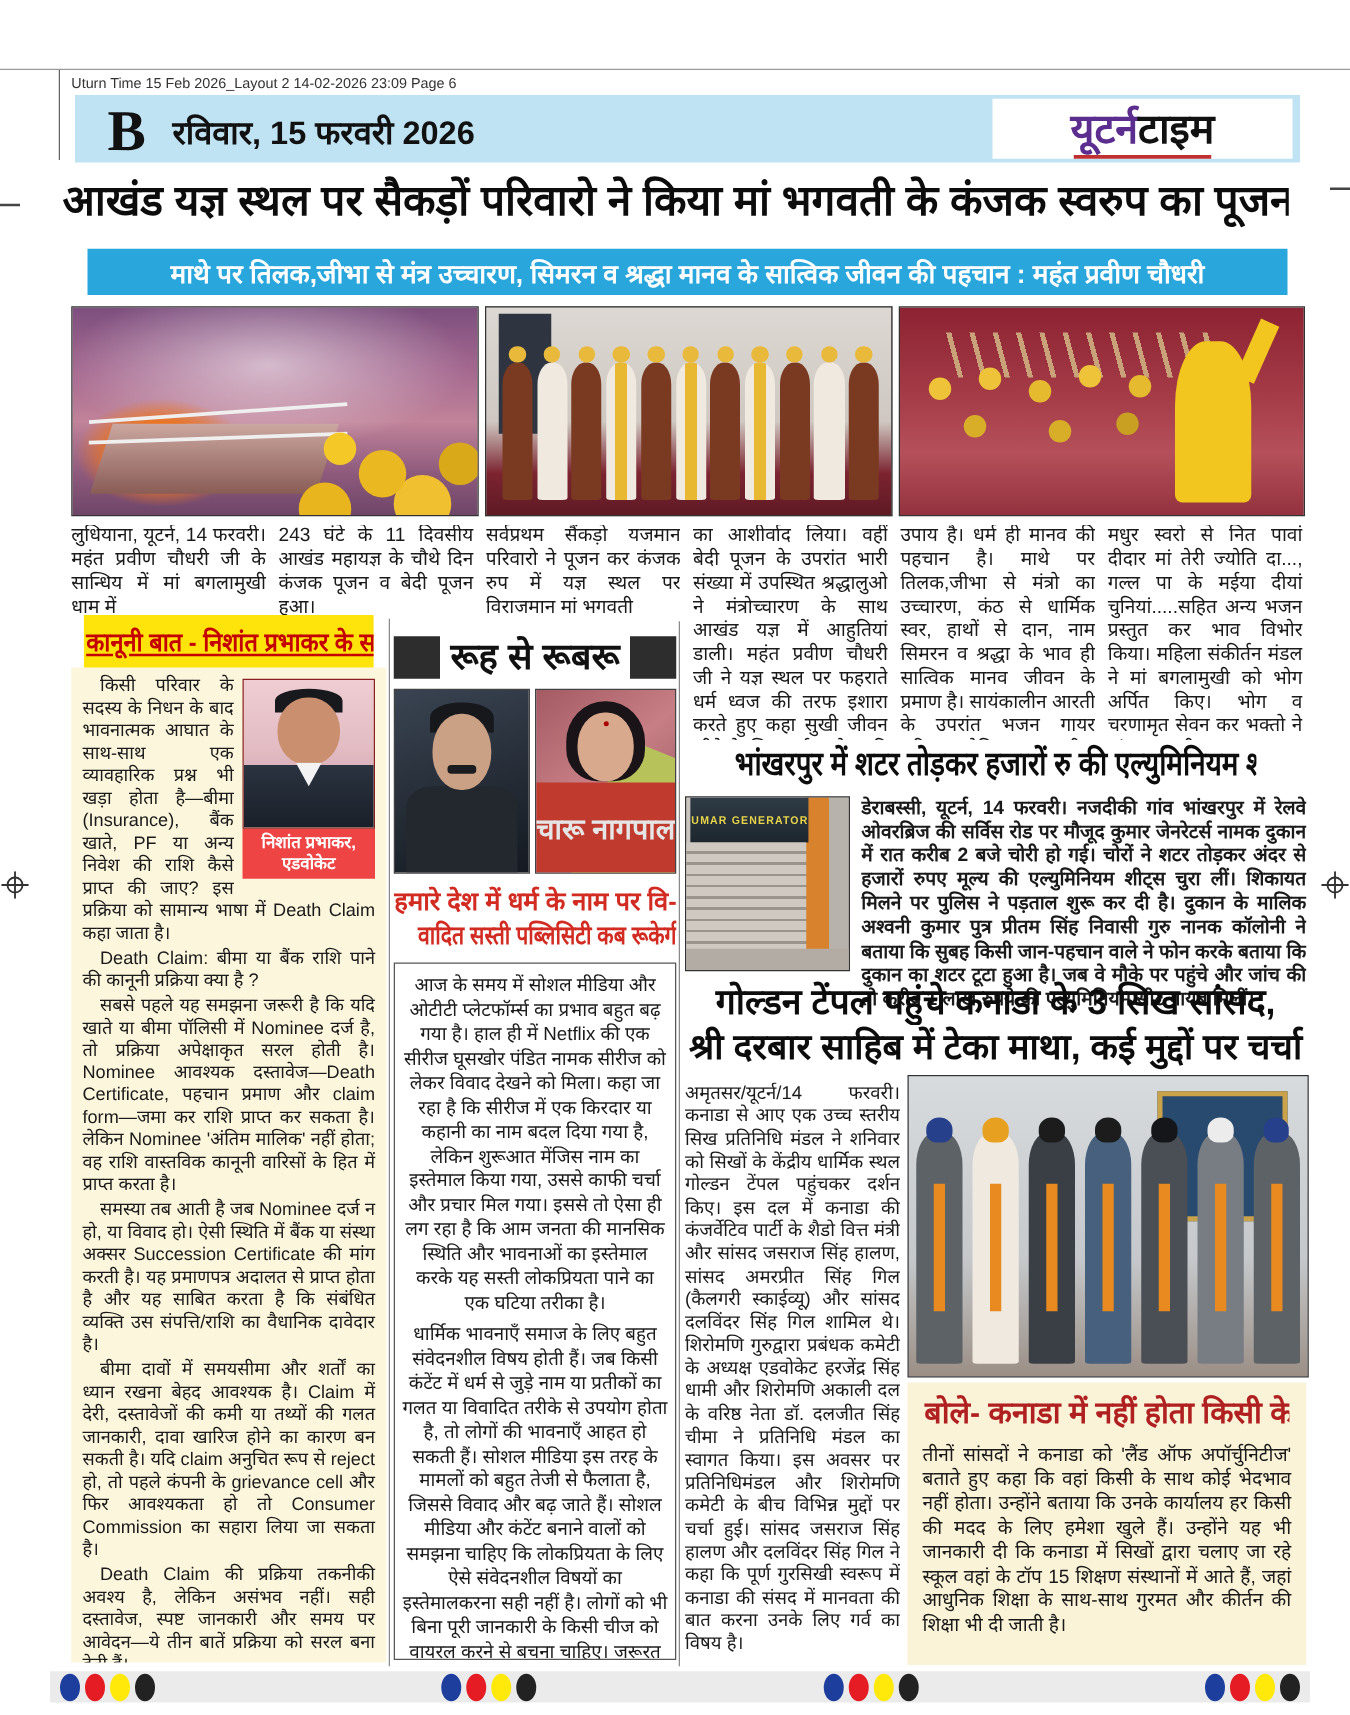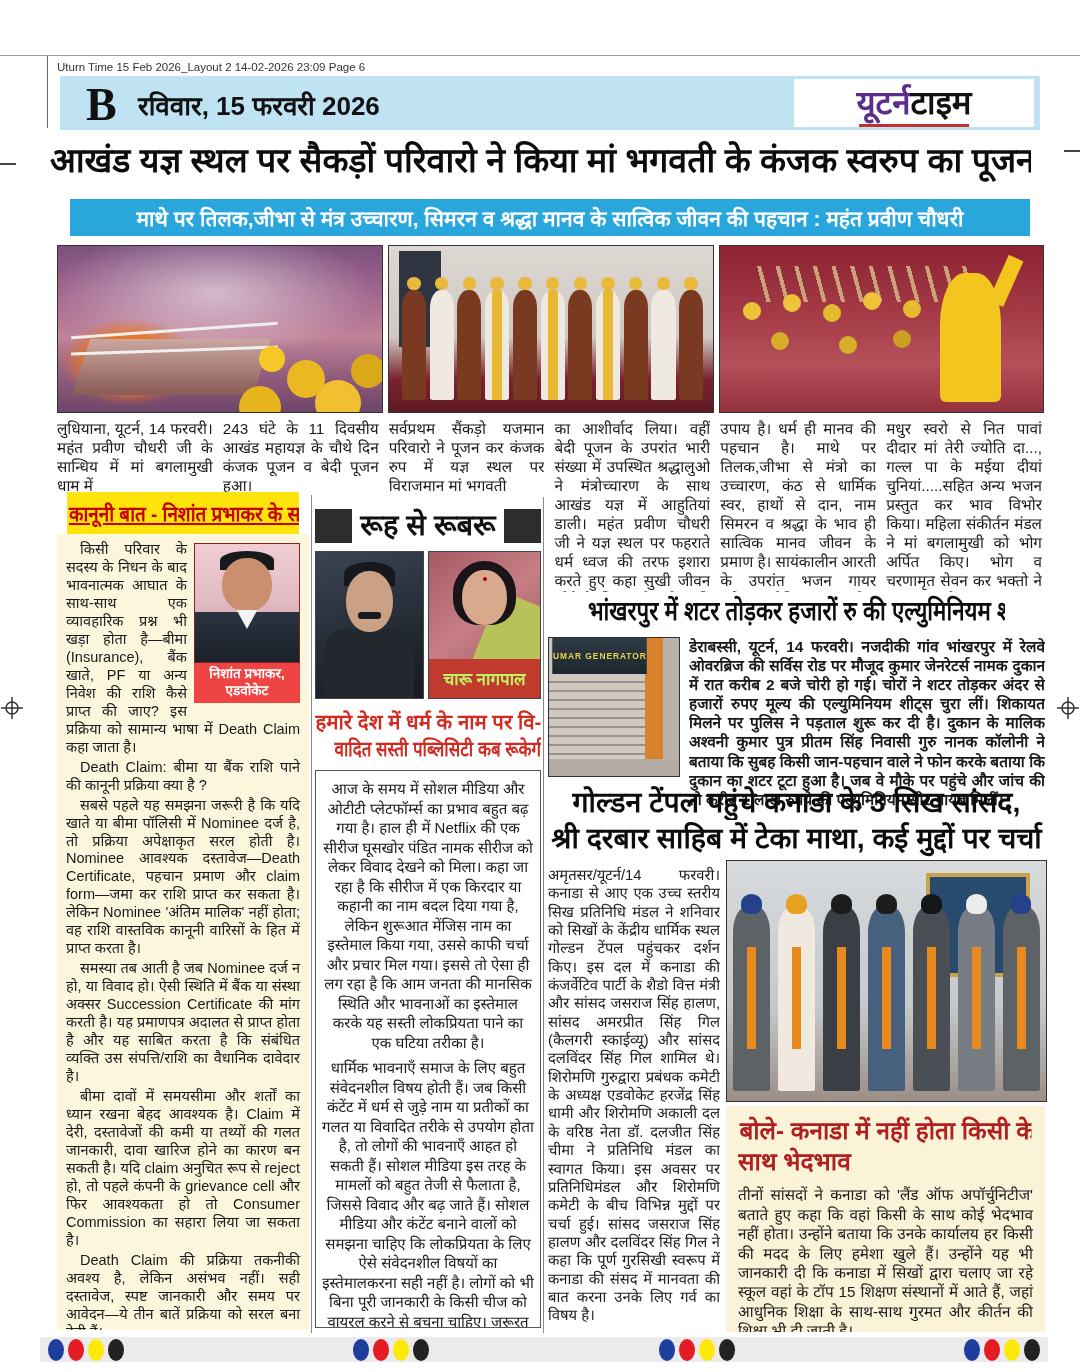--- a/index.html
+++ b/index.html
@@ -88,22 +88,22 @@
   .photo-man .head{position:absolute;left:28%;top:13%;width:44%;height:42%;border-radius:48%;background:#caa184;}
   .photo-man .hair{position:absolute;left:26%;top:7%;width:48%;height:16%;border-radius:50% 50% 0 0;background:#16181c;}
   .photo-man .mus{position:absolute;left:39%;top:41%;width:22%;height:5%;background:#1a1c20;border-radius:3px;}
   .photo-man .shirt{position:absolute;left:8%;top:53%;width:84%;height:47%;background:#23272e;border-radius:24% 24% 0 0;}
   .photo-woman{width:112px;border:1px solid #444;position:relative;overflow:hidden;
     background:linear-gradient(140deg,#a45a63 0%,#c77f85 45%,#8f4a55 100%);}
   .photo-woman .dup{position:absolute;right:-18%;top:34%;width:80%;height:95%;background:#b7c25a;transform:rotate(22deg);}
   .photo-woman .hair{position:absolute;left:22%;top:6%;width:56%;height:44%;border-radius:50% 50% 40% 40%;background:#1a1418;}
   .photo-woman .head{position:absolute;left:30%;top:12%;width:40%;height:38%;border-radius:48%;background:#d8a98c;}
   .photo-woman .bindi{position:absolute;left:49%;top:17%;width:4px;height:4px;border-radius:50%;background:#a00;}
-  .guest-caption{position:absolute;right:0;bottom:0;width:100%;background:#c03a2e;color:#bef264;font-weight:bold;
-    font-size:17px;text-align:center;padding:8px 0;white-space:nowrap;overflow:hidden;}
+  .guest-caption{position:absolute;right:0;bottom:0;width:100%;background:#c03a2e;color:#e5e5e5;font-weight:bold;
+    font-size:23px;text-align:center;padding:20px 0;white-space:nowrap;overflow:hidden;}
   .rooh-q{margin-top:10px;color:#d22b22;font-weight:bold;font-size:20.5px;line-height:1.3;text-align:center;white-space:nowrap;overflow:hidden;}
   .rooh-body{margin-top:8px;border:1.5px solid #555;padding:8px 6px;height:540px;overflow:hidden;
     font-size:15px;line-height:1.3;text-align:center;}
   .rooh-body p{margin:0 0 6px 0;}
   
   .theft{position:absolute;left:548px;top:592px;width:497px;}
   .theft-headline{font-size:26.5px;font-weight:bold;color:#0c0c0c;white-space:nowrap;overflow:hidden;}
   .theft-row{margin-top:9px;display:flex;gap:9px;}
   .photo-shutter{width:130px;height:138px;border:1px solid #333;position:relative;overflow:hidden;flex:none;
     background:linear-gradient(90deg,#c9c4be 0 74%,#d9822e 74% 88%,#b8b2ac 88% 100%);}
@@ -319,21 +319,20 @@
         <div class="tp"></div>
         <div class="tp"></div>
         <div class="tp"></div>
         <div class="tp"></div>
         <div class="tp"></div>
     </div>
   </div>
   <div class="sidebar-box">
     <div class="sb-head">
       <div class="fit-line" style="transform-origin: center center; transform: scaleX(0.989933);">बोले- कनाडा में नहीं होता किसी के</div>
-      <div class="fit-line">साथ भेदभाव</div>
     </div>
     <div class="sb-body">तीनों सांसदों ने कनाडा को 'लैंड ऑफ अपॉर्चुनिटीज' बताते हुए कहा कि वहां किसी के साथ कोई भेदभाव नहीं होता। उन्होंने बताया कि उनके कार्यालय हर किसी की मदद के लिए हमेशा खुले हैं। उन्होंने यह भी जानकारी दी कि कनाडा में सिखों द्वारा चलाए जा रहे स्कूल वहां के टॉप 15 शिक्षण संस्थानों में आते हैं, जहां आधुनिक शिक्षा के साथ-साथ गुरमत और कीर्तन की शिक्षा भी दी जाती है।</div>
   </div>
 
   <div class="bottom-strip">
     <div class="dot-group">
       <span class="dot d-blue"></span>
         <span class="dot d-red"></span>
         <span class="dot d-yellow"></span>
         <span class="dot d-black"></span>

